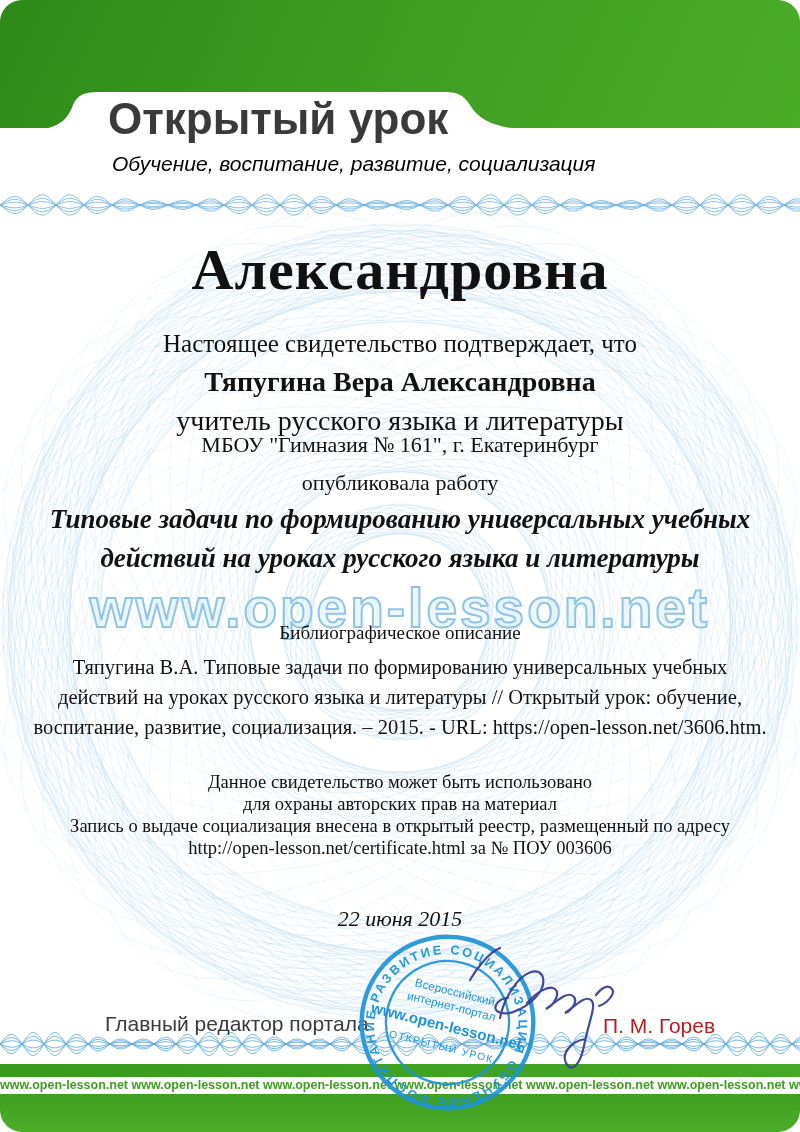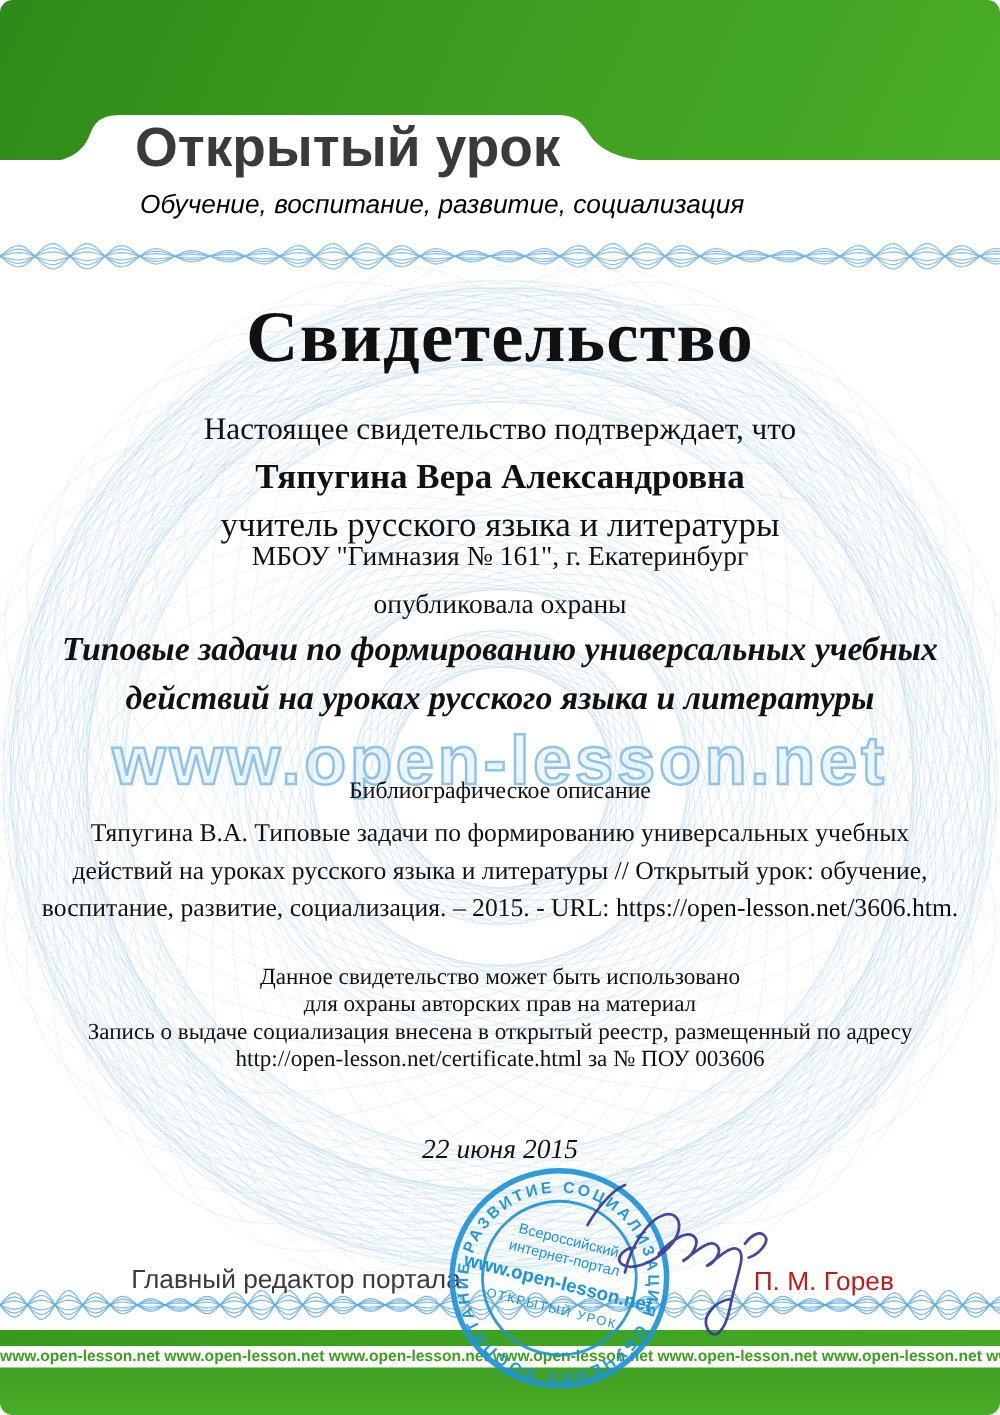--- a/index.html
+++ b/index.html
@@ -1,17 +1,17 @@
 <!DOCTYPE html>
 <html><head>
 <meta charset="utf-8">
 <style>
   html,body{margin:0;padding:0;background:#fff;}
   .page{position:relative;width:800px;height:1132px;background:#fff;overflow:hidden;
-        border-radius:10px;font-family:"Liberation Serif",serif;color:#111;}
+        border-radius:22px;font-family:"Liberation Serif",serif;color:#111;}
 
   
   .green-header{position:absolute;left:0;top:0;width:800px;height:128px;
     background:linear-gradient(115deg,#2e8a18 0%,#3c9c20 45%,#4aad28 100%);z-index:3;}
   .portal-title{position:absolute;left:113px;top:22px;font-family:"Liberation Sans",sans-serif;
     font-weight:bold;font-size:23px;color:#fff;letter-spacing:.2px;}
   .portal-url{position:absolute;left:113px;top:54px;font-family:"Liberation Sans",sans-serif;
     font-size:21px;color:#fff;}
   .tab-svg{position:absolute;left:0;top:0;width:800px;height:135px;z-index:4;}
   .site-name{position:absolute;left:108px;top:94px;z-index:5;font-family:"Liberation Sans",sans-serif;
@@ -205,26 +205,26 @@
   <div class="green-header"></div>
   <svg class="tab-svg" viewBox="0 0 800 135">
     <path d="M 40 130 C 62 126 68 118 73 105 C 77 95 85 92 97 92 L 445 92 C 459 92 464 96 470 105
              C 478 119 492 126 518 129 L 518 135 L 40 135 Z" fill="#ffffff"></path>
   </svg>
   <div class="portal-title">Всероссийский интернет-портал</div>
   <div class="portal-url">www.open-lesson.net</div>
   <div class="site-name">Открытый урок</div>
   <div class="site-tagline">Обучение, воспитание, развитие, социализация</div>
 
-  <div class="centered cert-title">Свидетельство</div>
+  <div class="centered cert-title">Александровна</div>
   <div class="centered intro">Настоящее свидетельство подтверждает, что</div>
   <div class="centered recipient-name">Тяпугина Вера Александровна</div>
   <div class="centered recipient-role">учитель русского языка и литературы</div>
   <div class="centered recipient-school">МБОУ "Гимназия № 161", г. Екатеринбург</div>
-  <div class="centered action">опубликовала охраны</div>
+  <div class="centered action">опубликовала работу</div>
   <div class="centered work-title">Типовые задачи по формированию универсальных учебных действий на уроках русского языка и литературы</div>
   <div class="watermark">www.open-lesson.net</div>
   <div class="centered bib-label">Библиографическое описание</div>
   <div class="centered bibliography">Тяпугина В.А. Типовые задачи по формированию универсальных учебных действий на уроках русского языка и литературы // Открытый урок: обучение, воспитание, развитие, социализация. – 2015. - URL: https://open-lesson.net/3606.htm.</div>
   <div class="centered usage-note">
     <div>Данное свидетельство может быть использовано</div>
     <div>для охраны авторских прав на материал</div>
   </div>
   <div class="centered registry-note">
     <div>Запись о выдаче социализация внесена в открытый реестр, размещенный по адресу</div>

